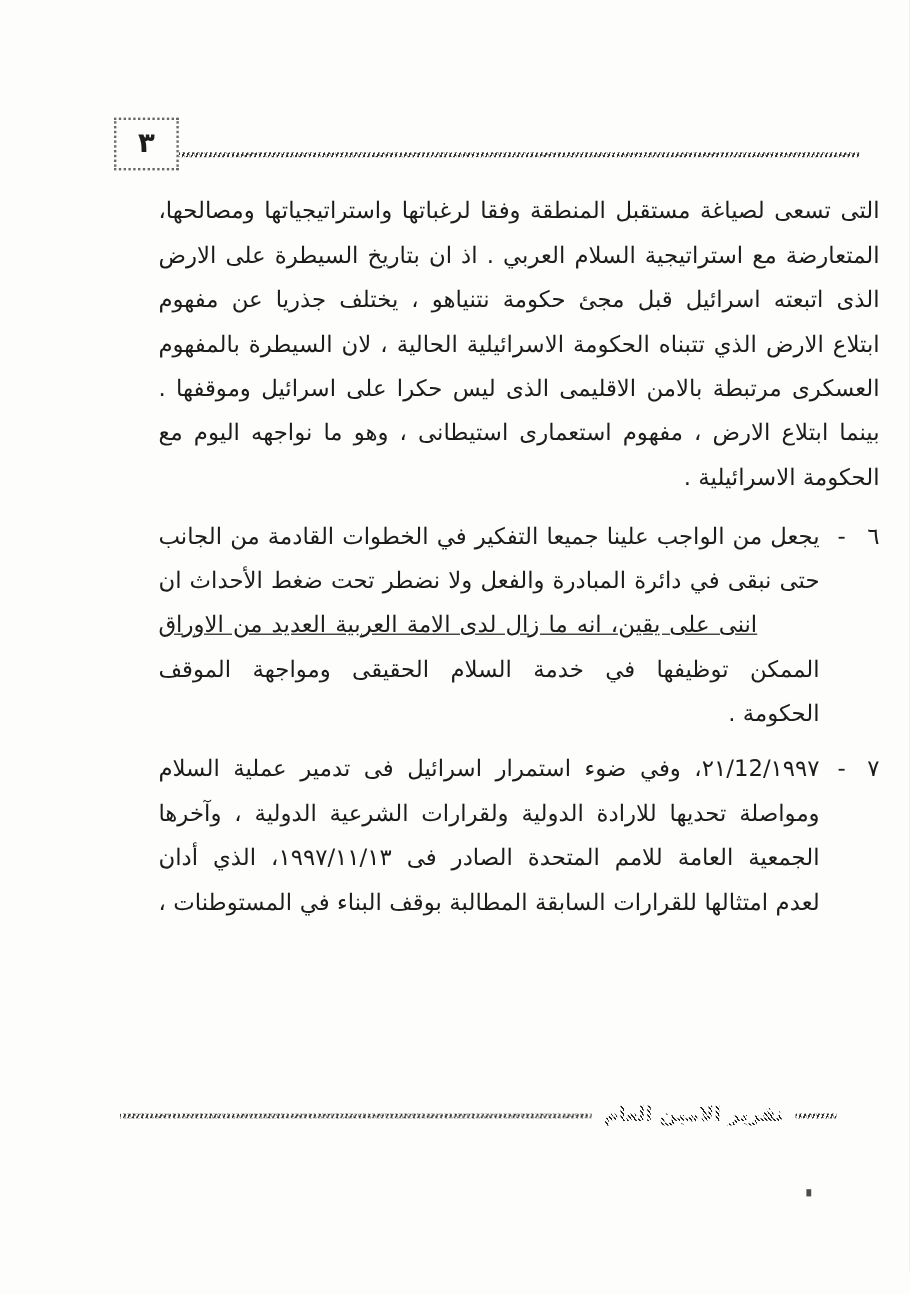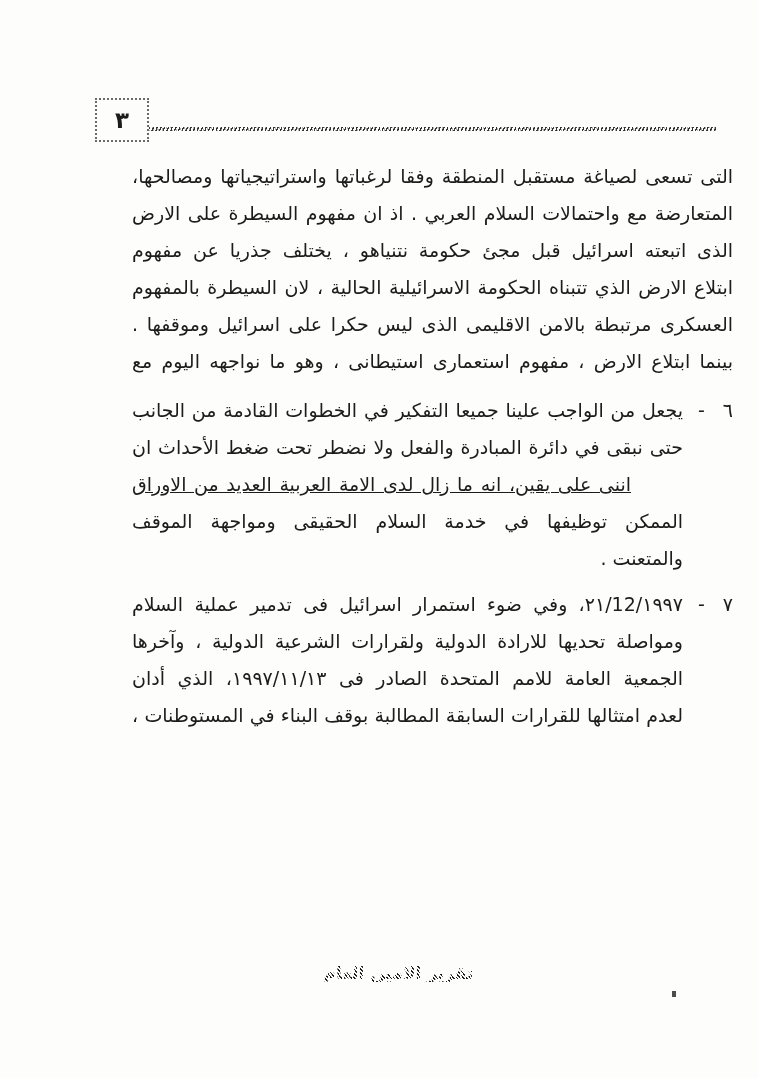--- a/index.html
+++ b/index.html
@@ -57,21 +57,21 @@
     flex:0 0 50px;width:50px;
     height:37px;line-height:37px;
     text-align:right;
     word-spacing:12px;
     font-size:19px;
   }
   .item-body{flex:1;min-width:0;}
 
   .footer{
     position:absolute;left:100px;top:921px;width:597px;
-    display:flex;direction:rtl;align-items:center;gap:10px;flex-direction:column;
+    display:flex;direction:rtl;align-items:center;gap:10px;
   }
   .footer-dash{flex:0 0 34px;}
   .footer-rule{flex:1;}
   .stamp{
     font-size:17px;font-weight:700;line-height:1;
     color:#3a3a3a;
     letter-spacing:1px;
     white-space:nowrap;
   }
   @supports ((-webkit-background-clip:text) or (background-clip:text)){
@@ -91,35 +91,36 @@
 
   <div class="pagenum-box">
     <span class="pagenum">٣</span>
   </div>
   <div class="header-rule hatch"></div>
 
   <div class="textblock">
 
     <div>
       <div class="line">التى تسعى لصياغة مستقبل المنطقة وفقا لرغباتها واستراتيجياتها ومصالحها،</div>
-      <div class="line">المتعارضة مع واحتمالات السلام العربي . اذ ان مفهوم السيطرة على  الارض</div>
+      <div class="line">المتعارضة مع استراتيجية السلام العربي . اذ ان بتاريخ السيطرة على  الارض</div>
       <div class="line">الذى اتبعته  اسرائيل قبل مجئ حكومة نتنياهو ، يختلف جذريا عن مفهوم</div>
       <div class="line">ابتلاع الارض الذي تتبناه الحكومة الاسرائيلية الحالية ، لان السيطرة بالمفهوم</div>
       <div class="line">العسكرى مرتبطة بالامن الاقليمى  الذى ليس حكرا على اسرائيل وموقفها .</div>
       <div class="line">بينما ابتلاع الارض ، مفهوم استعمارى استيطانى ، وهو ما نواجهه  اليوم مع</div>
+      <div class="line short">الحكومة الاسرائيلية .</div>
     </div>
 
     <div class="item">
       <div class="item-marker">٦ -</div>
       <div class="item-body">
         <div class="line">يجعل من الواجب علينا جميعا التفكير في الخطوات القادمة من الجانب العربي</div>
         <div class="line">حتى نبقى في دائرة المبادرة والفعل ولا نضطر تحت ضغط الأحداث ان تبقى</div>
         <div class="line indent">اننى على يقين، انه ما زال لدى الامة العربية العديد من الاوراق</div>
         <div class="line">الممكن توظيفها في خدمة السلام الحقيقى ومواجهة الموقف الاسرائيلي المراوغ</div>
-        <div class="line short">والمتعنت .</div>
+        <div class="line short">الحكومة .</div>
       </div>
     </div>
 
     <div class="item" style="margin-top:9px;">
       <div class="item-marker">٧ -</div>
       <div class="item-body">
         <div class="line">١٩٩٧/12/٢١، وفي ضوء استمرار اسرائيل فى تدمير عملية السلام الجارية</div>
         <div class="line">ومواصلة تحديها للارادة الدولية ولقرارات الشرعية الدولية ، وآخرها قرار</div>
         <div class="line">الجمعية العامة للامم المتحدة الصادر فى ١٩٩٧/١١/١٣، الذي أدان اسرائيل</div>
         <div class="line">لعدم امتثالها للقرارات السابقة المطالبة بوقف البناء في المستوطنات ، والذي</div>

